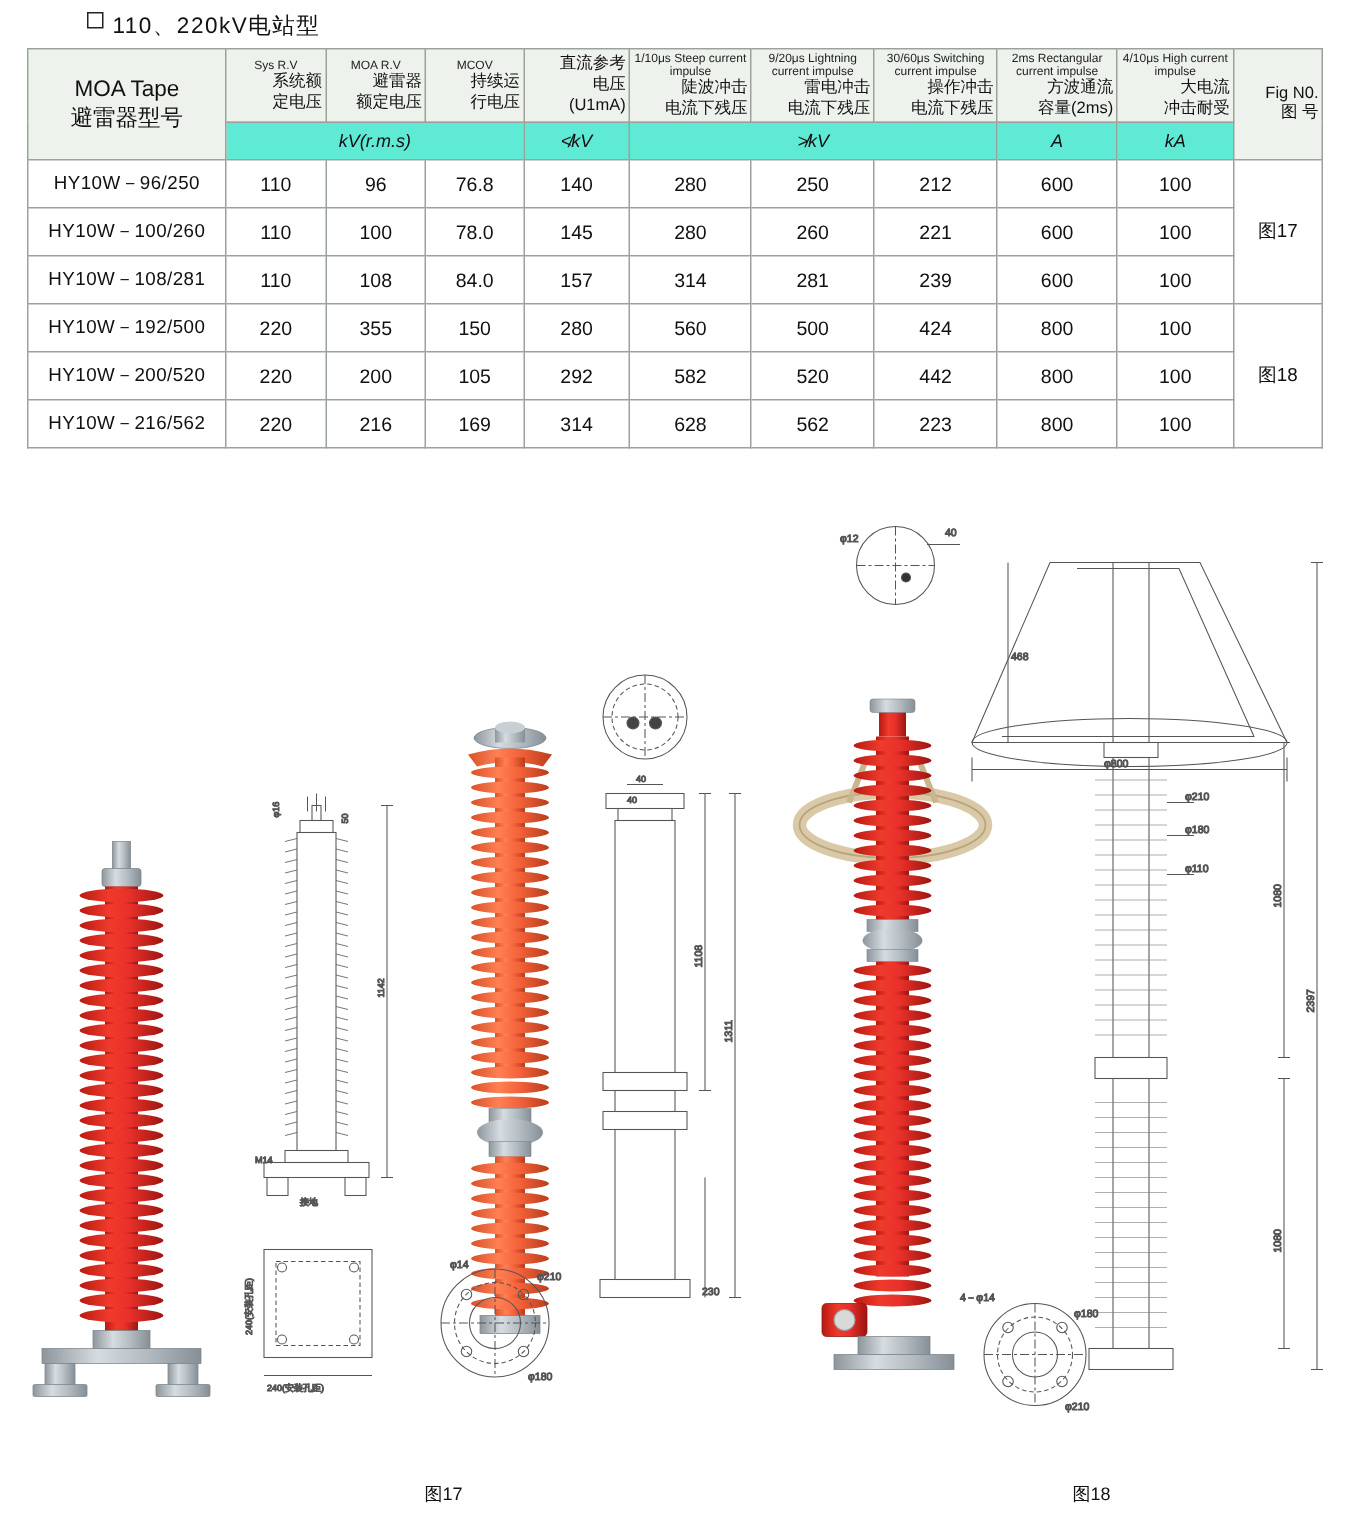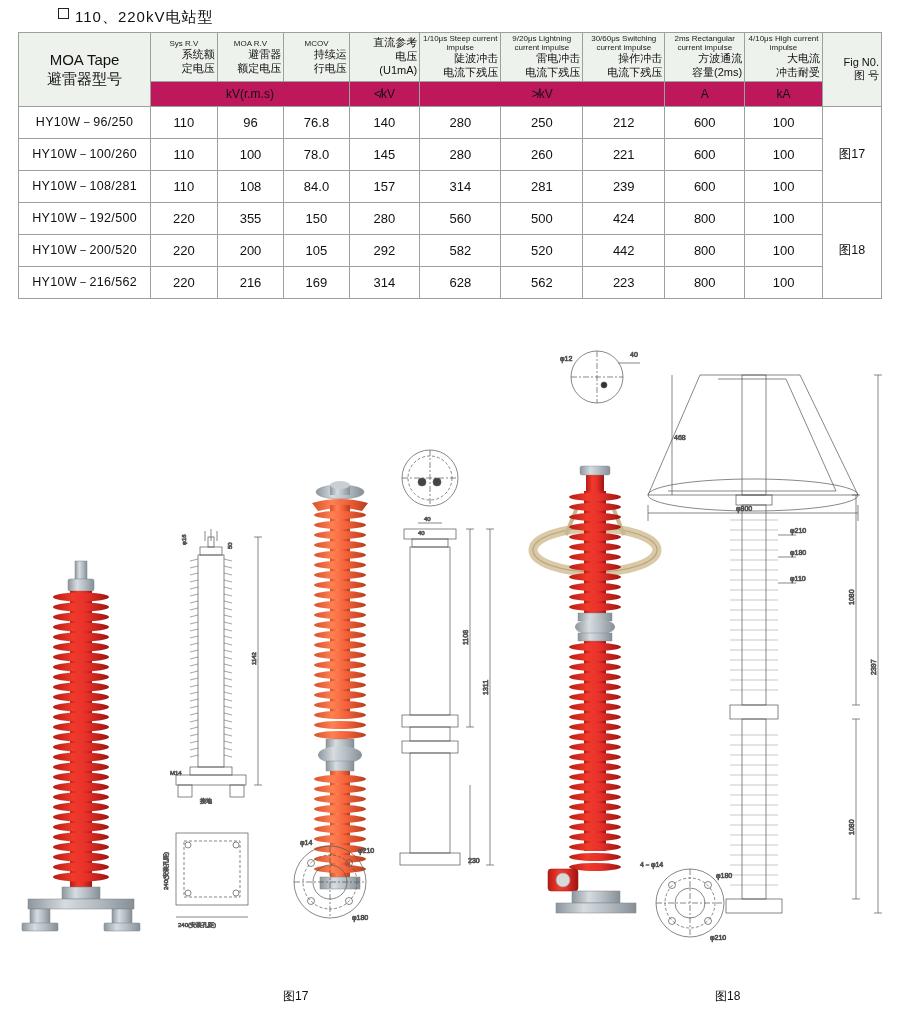--- a/index.html
+++ b/index.html
@@ -29,21 +29,21 @@
   }
   table.spec td,table.spec th{
     border:1px solid #9aa39a;
     text-align:center;vertical-align:middle;
     padding:1px 2px;
   }
   .hdr-cell{background:#eef2ec;font-weight:normal;}
   .hdr-en{font-size:8px;line-height:1.15;color:#222;display:block;}
   .hdr-cn{font-size:11px;line-height:1.25;display:block;text-align:right;}
   .hdr-cn-b{font-size:15px;line-height:1.3;display:block;}
-  .unit-row td{background:#be185d;font-size:12px;height:22px;}
+  .unit-row td{background:#5eead4;font-size:12px;height:22px;font-style:italic;}
   .namecol{width:140px;}
   .rowname{font-size:12.5px;height:29px;letter-spacing:.3px;}
   .datacell{font-size:13px;}
   .figcell{font-size:12.5px;border-left:1px solid #9aa39a;}
   
   .figures{
     position:absolute;left:0;top:345px;width:900px;height:675px;
   }
   .cap{
     position:absolute;font-size:12px;color:#111;

